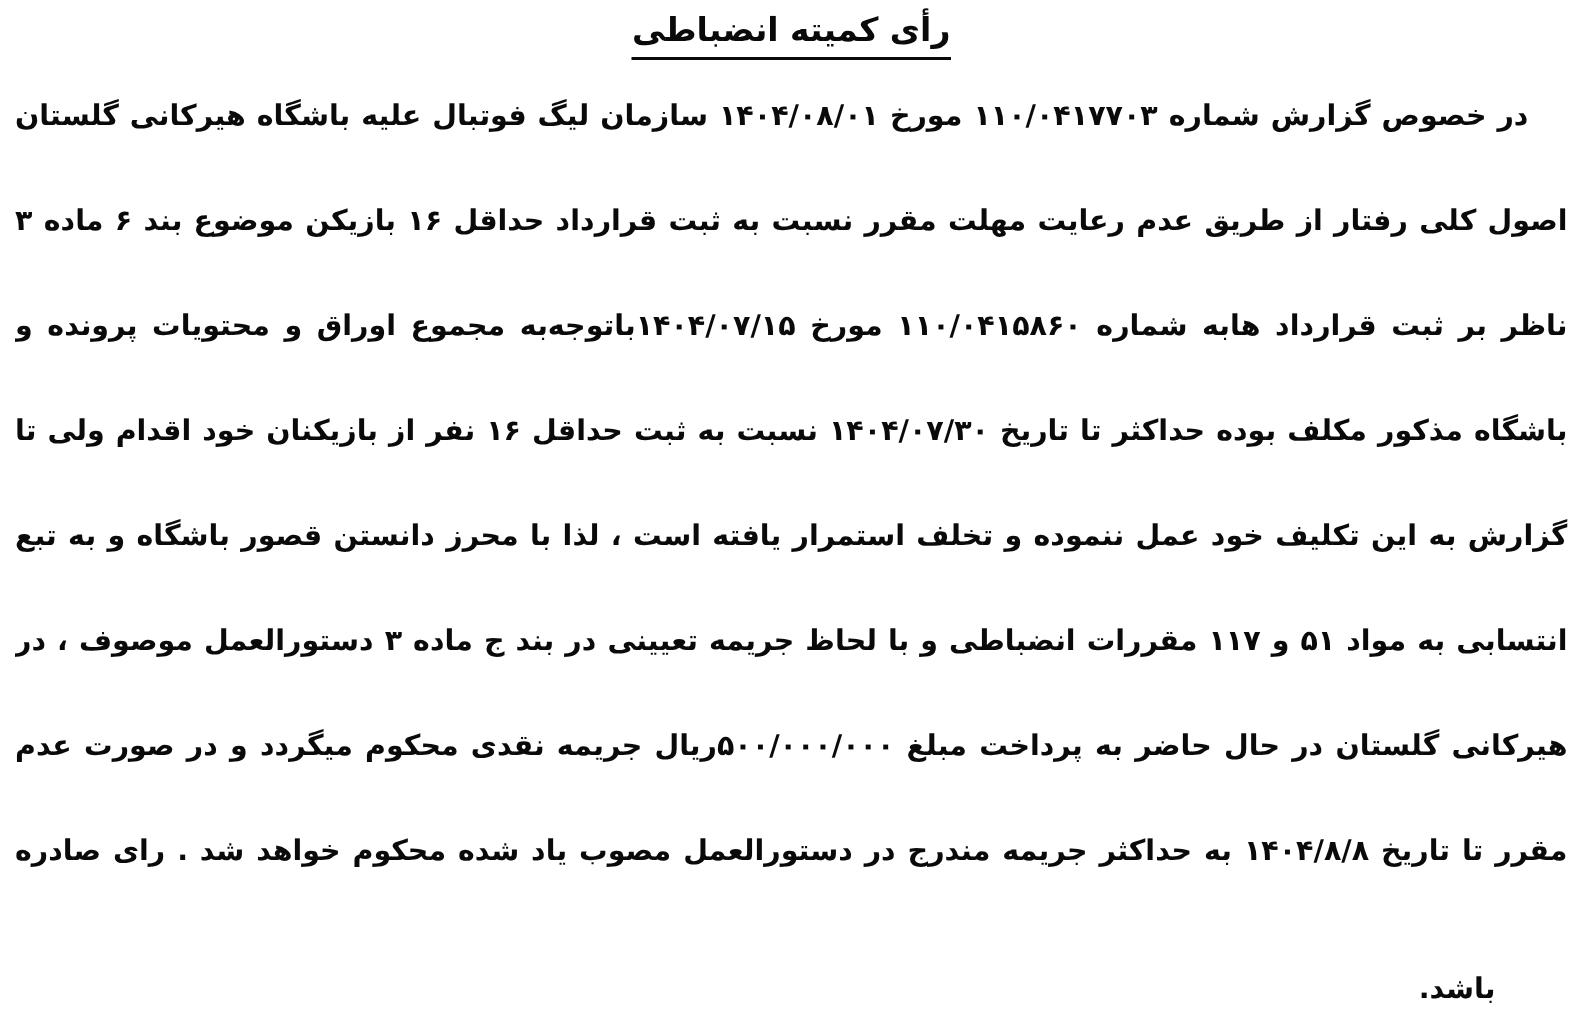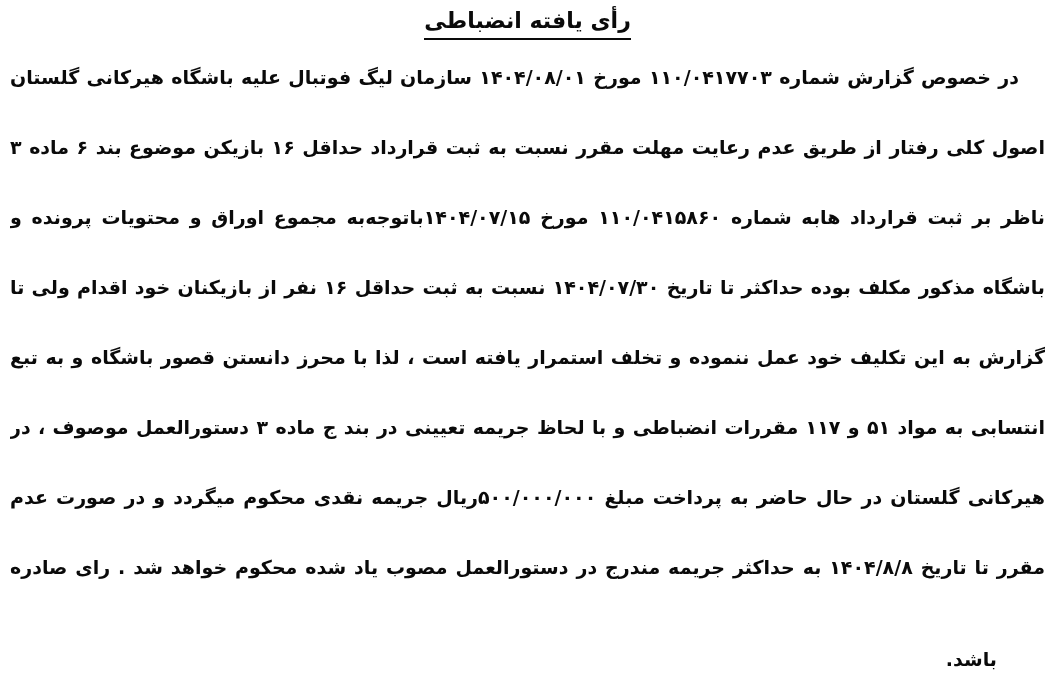--- a/index.html
+++ b/index.html
@@ -55,21 +55,21 @@
     text-align-last: right;
     padding-right: 48px;
     margin-top: 22px;
   }
 </style>
 </head>
 <body>
 
 <div class="doc-page">
   <h1 class="doc-title">
-    <span class="title-text">رأی یافته انضباطی</span>
+    <span class="title-text">رأی کمیته انضباطی</span>
   </h1>
   <div class="doc-body">
     <div class="doc-line first">در خصوص گزارش شماره ۱۱۰/۰۴۱۷۷۰۳ مورخ ۱۴۰۴/۰۸/۰۱ سازمان لیگ فوتبال علیه باشگاه هیرکانی گلستان مبنی بر نقض</div>
     <div class="doc-line">اصول کلی رفتار از طریق عدم رعایت مهلت مقرر نسبت به ثبت قرارداد حداقل ۱۶ بازیکن موضوع بند ۶ ماده ۳ دستورالعمل</div>
     <div class="doc-line">ناظر بر ثبت قرارداد هابه شماره ۱۱۰/۰۴۱۵۸۶۰ مورخ ۱۴۰۴/۰۷/۱۵باتوجه‌به مجموع اوراق و محتویات پرونده و نظربه اینکه</div>
     <div class="doc-line">باشگاه مذکور مکلف بوده حداکثر تا تاریخ ۱۴۰۴/۰۷/۳۰ نسبت به ثبت حداقل ۱۶ نفر از بازیکنان خود اقدام ولی تا زمان ارسال</div>
     <div class="doc-line">گزارش به این تکلیف خود عمل ننموده و تخلف استمرار یافته است ، لذا با محرز دانستن قصور باشگاه و به تبع آن تخلف</div>
     <div class="doc-line">انتسابی به مواد ۵۱ و ۱۱۷ مقررات انضباطی و با لحاظ جریمه تعیینی در بند ج ماده ۳ دستورالعمل موصوف ، در نتیجه باشگاه</div>
     <div class="doc-line">هیرکانی گلستان در حال حاضر به پرداخت مبلغ ۵۰۰/۰۰۰/۰۰۰ریال جریمه نقدی محکوم میگردد و در صورت عدم انجام تکلیف</div>
     <div class="doc-line">مقرر تا تاریخ ۱۴۰۴/۸/۸ به حداکثر جریمه مندرج در دستورالعمل مصوب یاد شده محکوم خواهد شد . رای صادره قطعی می</div>

